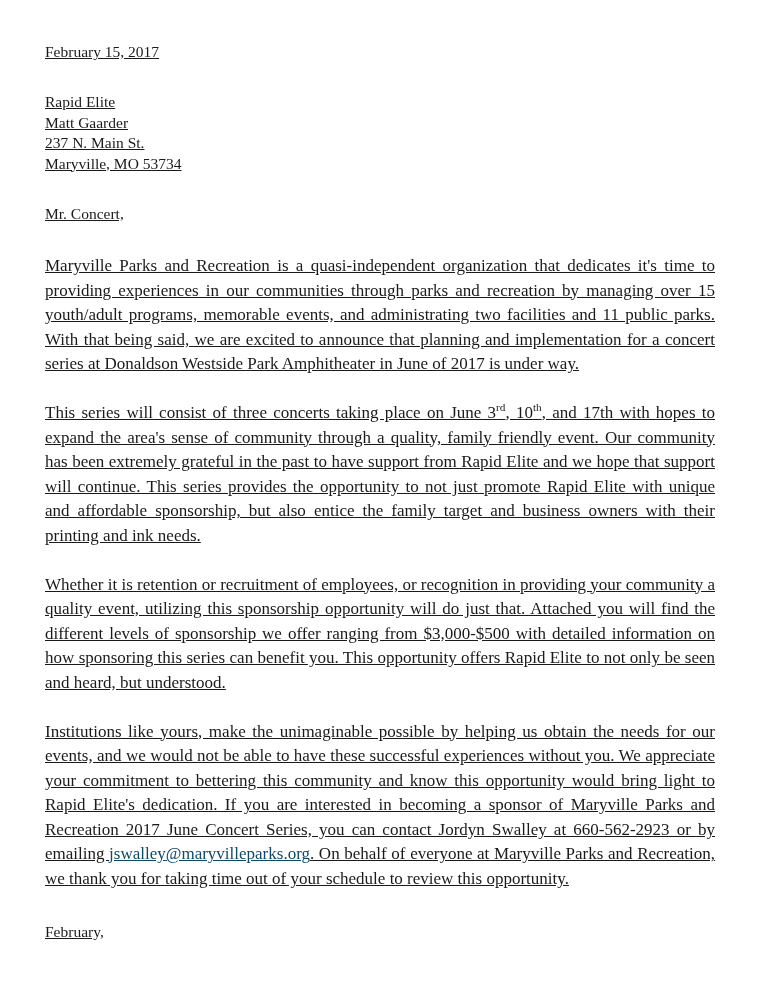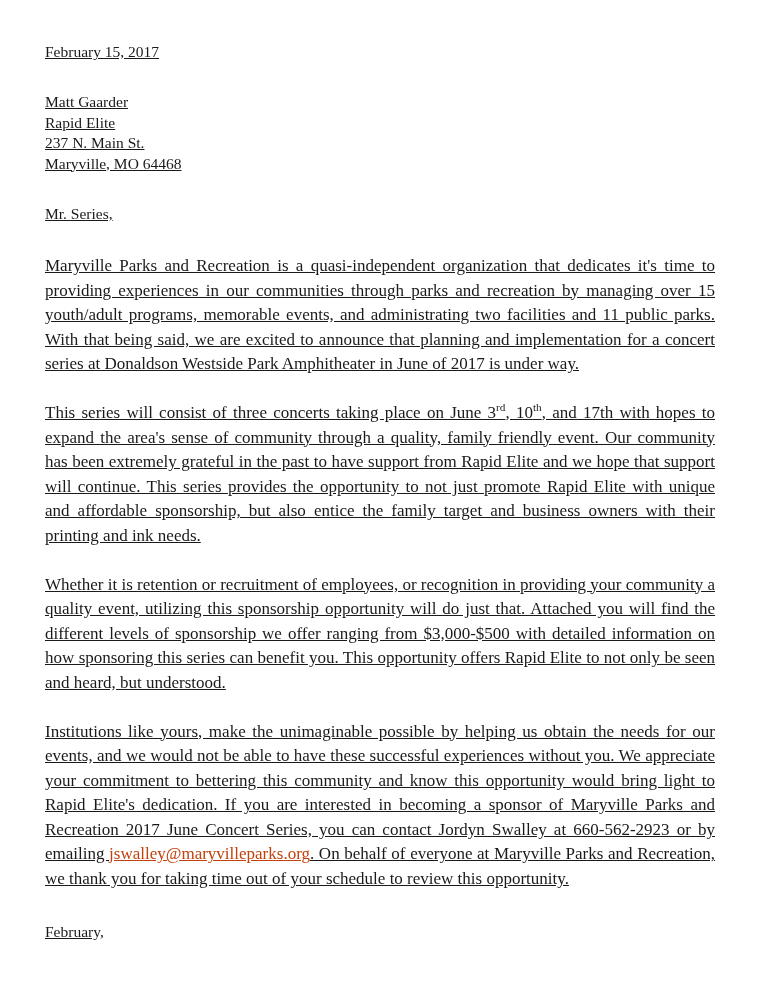--- a/index.html
+++ b/index.html
@@ -59,21 +59,21 @@
   }
   p.body-par:last-of-type {
     margin-bottom: 0;
   }
   sup {
     font-size: 0.66em;
     vertical-align: super;
     line-height: 0;
   }
   a.email-link {
-    color: #c2410c;
+    color: #0c4a6e;
     text-decoration: underline;
     text-underline-offset: 1px;
   }
   .closing {
     font-size: 15.5px;
     line-height: 20px;
     margin-top: 30px;
   }
   .signature-name {
     font-size: 13px;
@@ -83,27 +83,27 @@
 </style>
 </head>
 <body>
 
 <div class="page">
   <div class="content">
 
     <div class="date-line">February 15, 2017</div>
 
     <div class="address-block">
+      <div>Rapid Elite</div>
       <div>Matt Gaarder</div>
-      <div>Rapid Elite</div>
       <div>237 N. Main St.</div>
-      <div>Maryville, MO 64468</div>
+      <div>Maryville, MO 53734</div>
     </div>
 
-    <div class="salutation">Mr. Series,</div>
+    <div class="salutation">Mr. Concert,</div>
 
     <p class="body-par">Maryville Parks and Recreation is a quasi-independent organization that dedicates it's time to providing experiences in our communities through parks and recreation by managing over 15 youth/adult programs, memorable events, and administrating two facilities and 11 public parks. With that being said, we are excited to announce that planning and implementation for a concert series at Donaldson Westside Park Amphitheater in June of 2017 is under way.</p>
 
     <p class="body-par"><span>This series will consist of three concerts taking place on June 3</span><sup>rd</sup><span>, 10</span><sup>th</sup><span>, and 17th with hopes to expand the area's sense of community through a quality, family friendly event. Our community has been extremely grateful in the past to have support from Rapid Elite and we hope that support will continue. This series provides the opportunity to not just promote Rapid Elite with unique and affordable sponsorship, but also entice the family target and business owners with their printing and ink needs.</span></p>
 
     <p class="body-par">Whether it is retention or recruitment of employees, or recognition in providing your community a quality event, utilizing this sponsorship opportunity will do just that. Attached you will find the different levels of sponsorship we offer ranging from $3,000-$500 with detailed information on how sponsoring this series can benefit you. This opportunity offers Rapid Elite to not only be seen and heard, but understood.</p>
 
     <p class="body-par"><span>Institutions like yours, make the unimaginable possible by helping us obtain the needs for our events, and we would not be able to have these successful experiences without you. We appreciate your commitment to bettering this community and know this opportunity would bring light to Rapid Elite's dedication. If you are interested in becoming a sponsor of Maryville Parks and Recreation 2017 June Concert Series, you can contact Jordyn Swalley at 660-562-2923 or by emailing </span><a class="email-link" href="#">jswalley@maryvilleparks.org</a><span>. On behalf of everyone at Maryville Parks and Recreation, we thank you for taking time out of your schedule to review this opportunity.</span></p>
 
     <div class="closing">February,</div>

